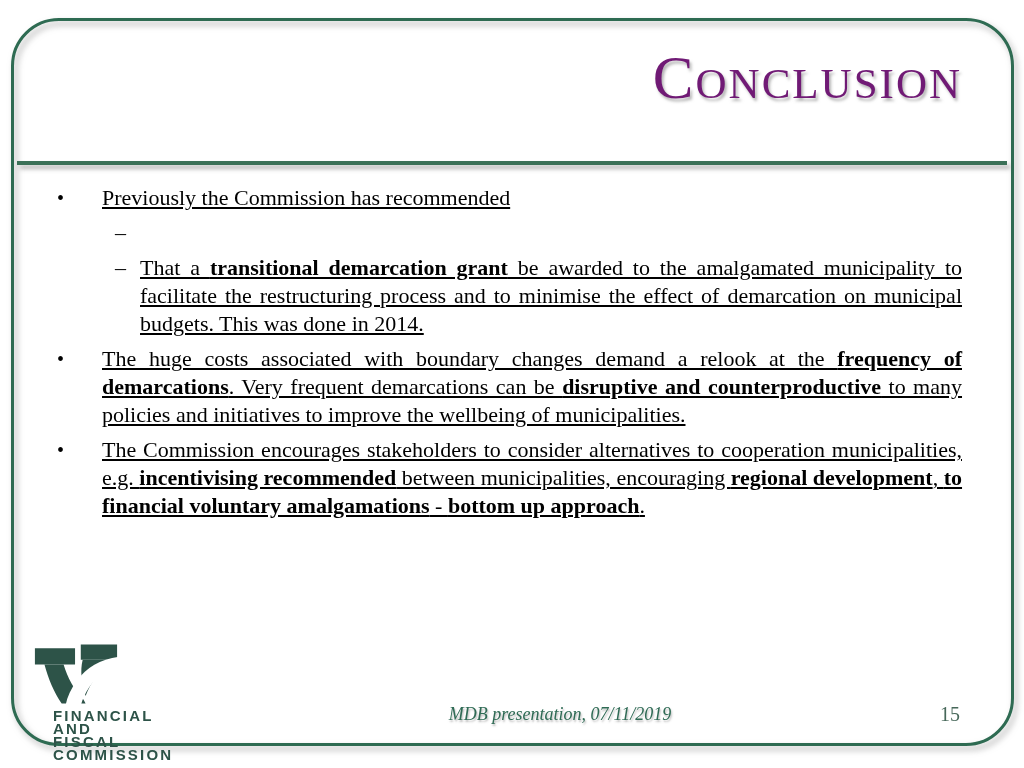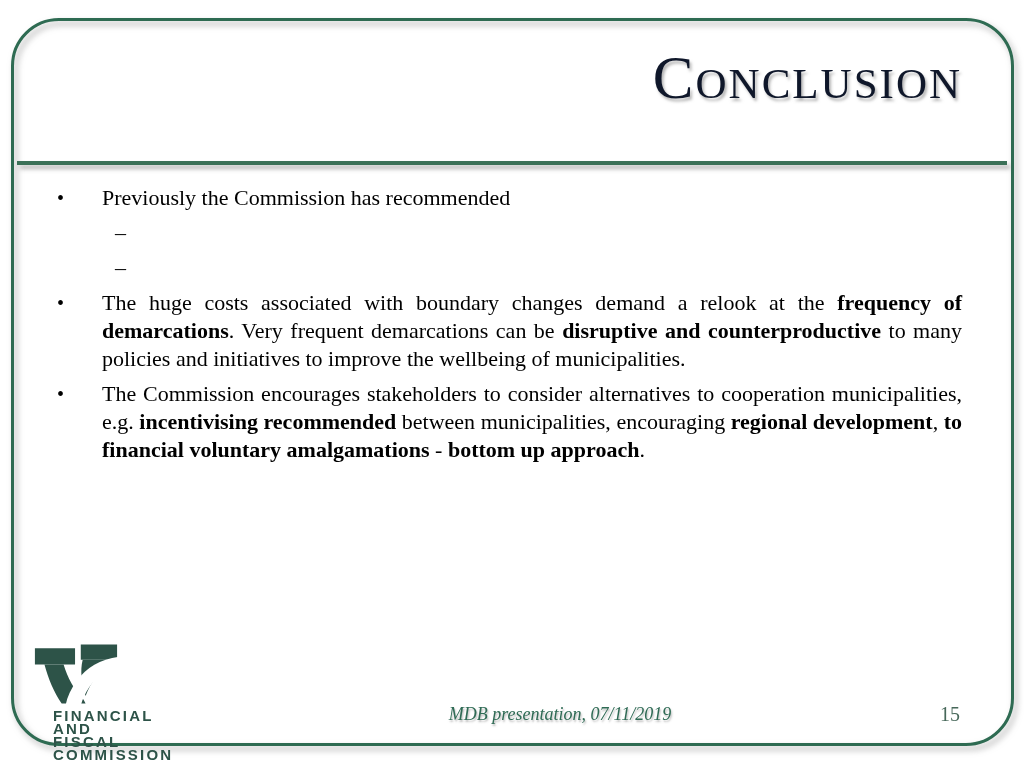--- a/index.html
+++ b/index.html
@@ -13,36 +13,36 @@
     border:3px solid #2e6b52;border-radius:48px;
     filter:drop-shadow(3px 4px 3px rgba(110,110,110,0.55));
     background:transparent;
   }
   .title{
     position:absolute;top:44px;left:60px;right:62px;
     text-align:right;
     font-size:61px;line-height:1.1;
     font-variant:small-caps;
     letter-spacing:2px;
-    color:#0f172a;
+    color:#701a75;
     text-shadow:2px 3px 3px rgba(120,120,120,0.55);
     white-space:nowrap;
   }
   .rule{
     position:absolute;top:161px;left:17px;right:17px;height:4px;
     background:#3b7158;
     box-shadow:3px 4px 4px rgba(110,110,110,0.5);
   }
   .bullets{
     position:absolute;top:184px;left:0;width:962px;
     color:#000;
     font-size:22px;line-height:28px;
   }
   .bullet{display:flex;margin-bottom:7px;}
-  .bullet .btext{flex:1;text-align:justify;}
+  .bullet .btext{flex:1;text-align:justify;text-decoration:underline;}
   .bullet.level1{padding-left:57px;}
   .bullet.level1 .marker{width:45px;flex:0 0 45px;font-size:20px;}
   .bullet.level2{padding-left:115px;}
   .bullet.level2 .marker{width:25px;flex:0 0 25px;}
   .bullet b{font-weight:bold;}
   .logo{position:absolute;left:33px;top:642px;width:90px;}
   .logo svg{display:block;width:86px;height:64px;}
   .logo-caption{
     margin:3px 0 0 20px;
     font-family:"Liberation Sans", sans-serif;
@@ -74,20 +74,21 @@
 <div class="bullets" id="bullet-list">
     <div class="bullet level1">
       <span class="marker">•</span>
       <div class="btext"><span>Previously the Commission has recommended</span></div>
     </div>
     <div class="bullet level2">
       <span class="marker">–</span>
     </div>
     <div class="bullet level2">
       <span class="marker">–</span>
+      <div class="btext"><span>That a </span><b>transitional demarcation grant</b><span> be awarded to the amalgamated municipality to facilitate the restructuring process and to minimise the effect of demarcation on municipal budgets. This was done in 2014.</span></div>
     </div>
     <div class="bullet level1">
       <span class="marker">•</span>
       <div class="btext"><span>The huge costs associated with boundary changes demand a relook at the </span><b>frequency of demarcations</b><span>. Very frequent demarcations can be </span><b>disruptive and counterproductive</b><span> to many policies and initiatives to improve the wellbeing of municipalities.</span></div>
     </div>
     <div class="bullet level1">
       <span class="marker">•</span>
       <div class="btext"><span>The Commission encourages stakeholders to consider alternatives to cooperation municipalities, e.g. </span><b>incentivising recommended</b><span> between municipalities, encouraging </span><b>regional development</b><span>, </span><b>to financial voluntary amalgamations</b><span> - </span><b>bottom up approach</b><span>.</span></div>
     </div>
   </div>

